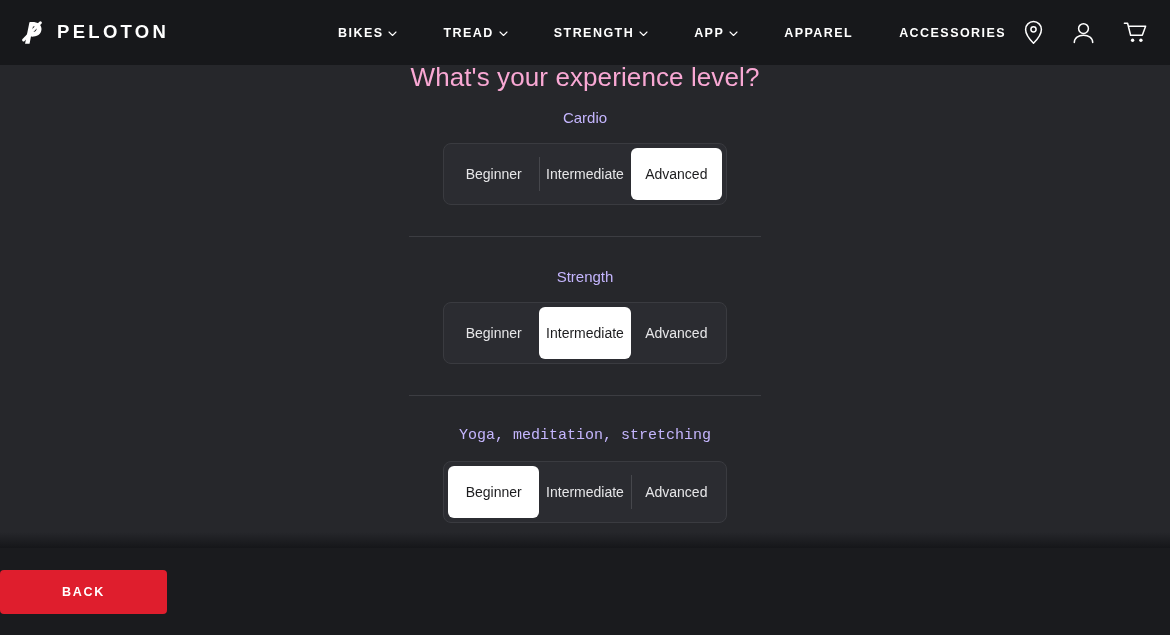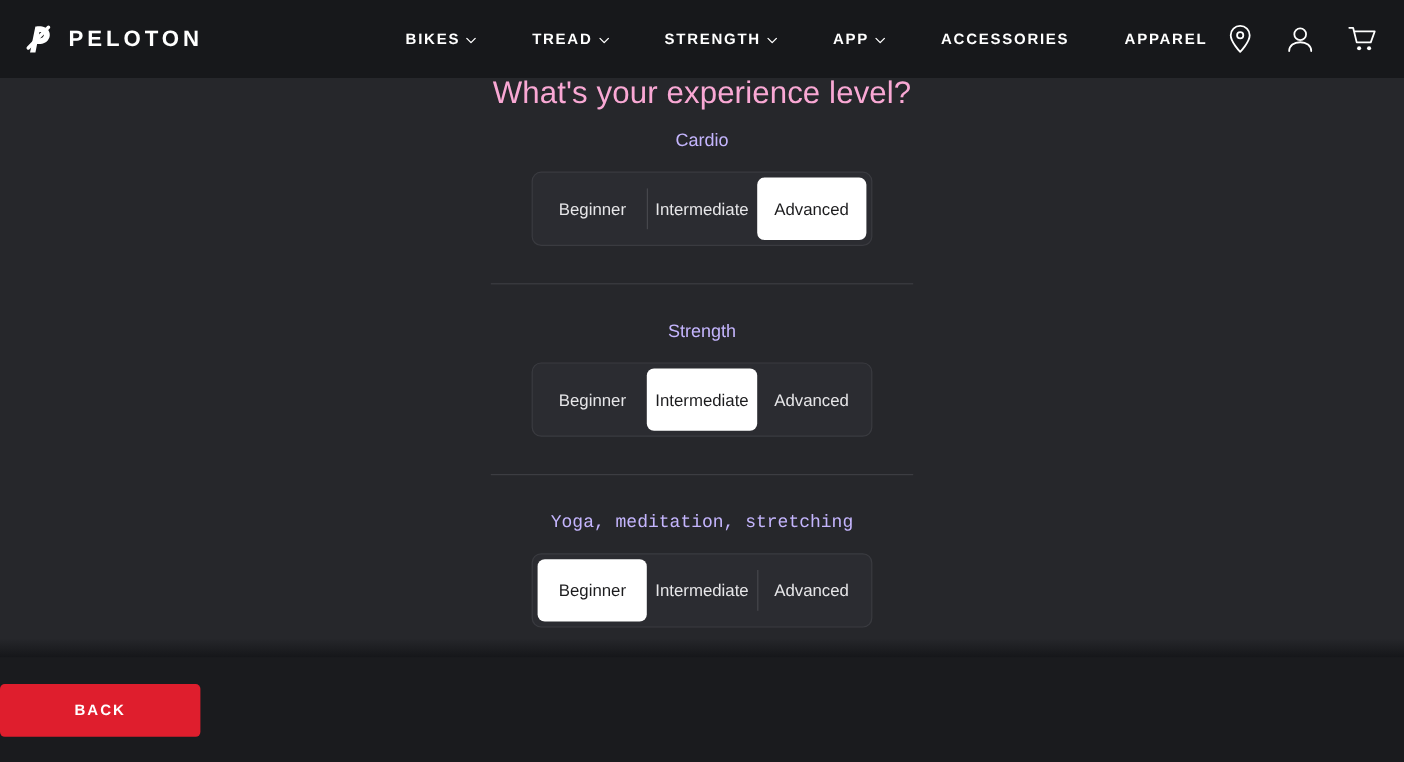--- a/index.html
+++ b/index.html
@@ -270,25 +270,25 @@
     <div class="nav-item">
       <span class="nav-label">APP</span>
       <span>
         <svg class="chev" width="9" height="6" viewBox="0 0 9 6" fill="none">
             <path d="M1 1 L4.5 4.5 L8 1" stroke="#ffffff" stroke-width="1.1" stroke-linecap="round" stroke-linejoin="round"></path>
           </svg>
       </span>
     </div>
 
     <div class="nav-item">
+      <span class="nav-label">APPAREL</span>
+    </div>
+
+    <div class="nav-item">
       <span class="nav-label">ACCESSORIES</span>
-    </div>
-
-    <div class="nav-item">
-      <span class="nav-label">APPAREL</span>
     </div>
 
   </div>
 
   <div class="header-icons">
     <span>
       <svg class="hicon" width="21" height="25" viewBox="0 0 21 25" fill="none">
         <path d="M10.5 1.6 C6.1 1.6 2.6 5.1 2.6 9.4 C2.6 15.1 10.5 23.2 10.5 23.2 C10.5 23.2 18.4 15.1 18.4 9.4 C18.4 5.1 14.9 1.6 10.5 1.6 Z" stroke="#ffffff" stroke-width="1.5" stroke-linejoin="round"></path>
         <circle cx="10.5" cy="9.3" r="2.6" stroke="#ffffff" stroke-width="1.5"></circle>
       </svg>

